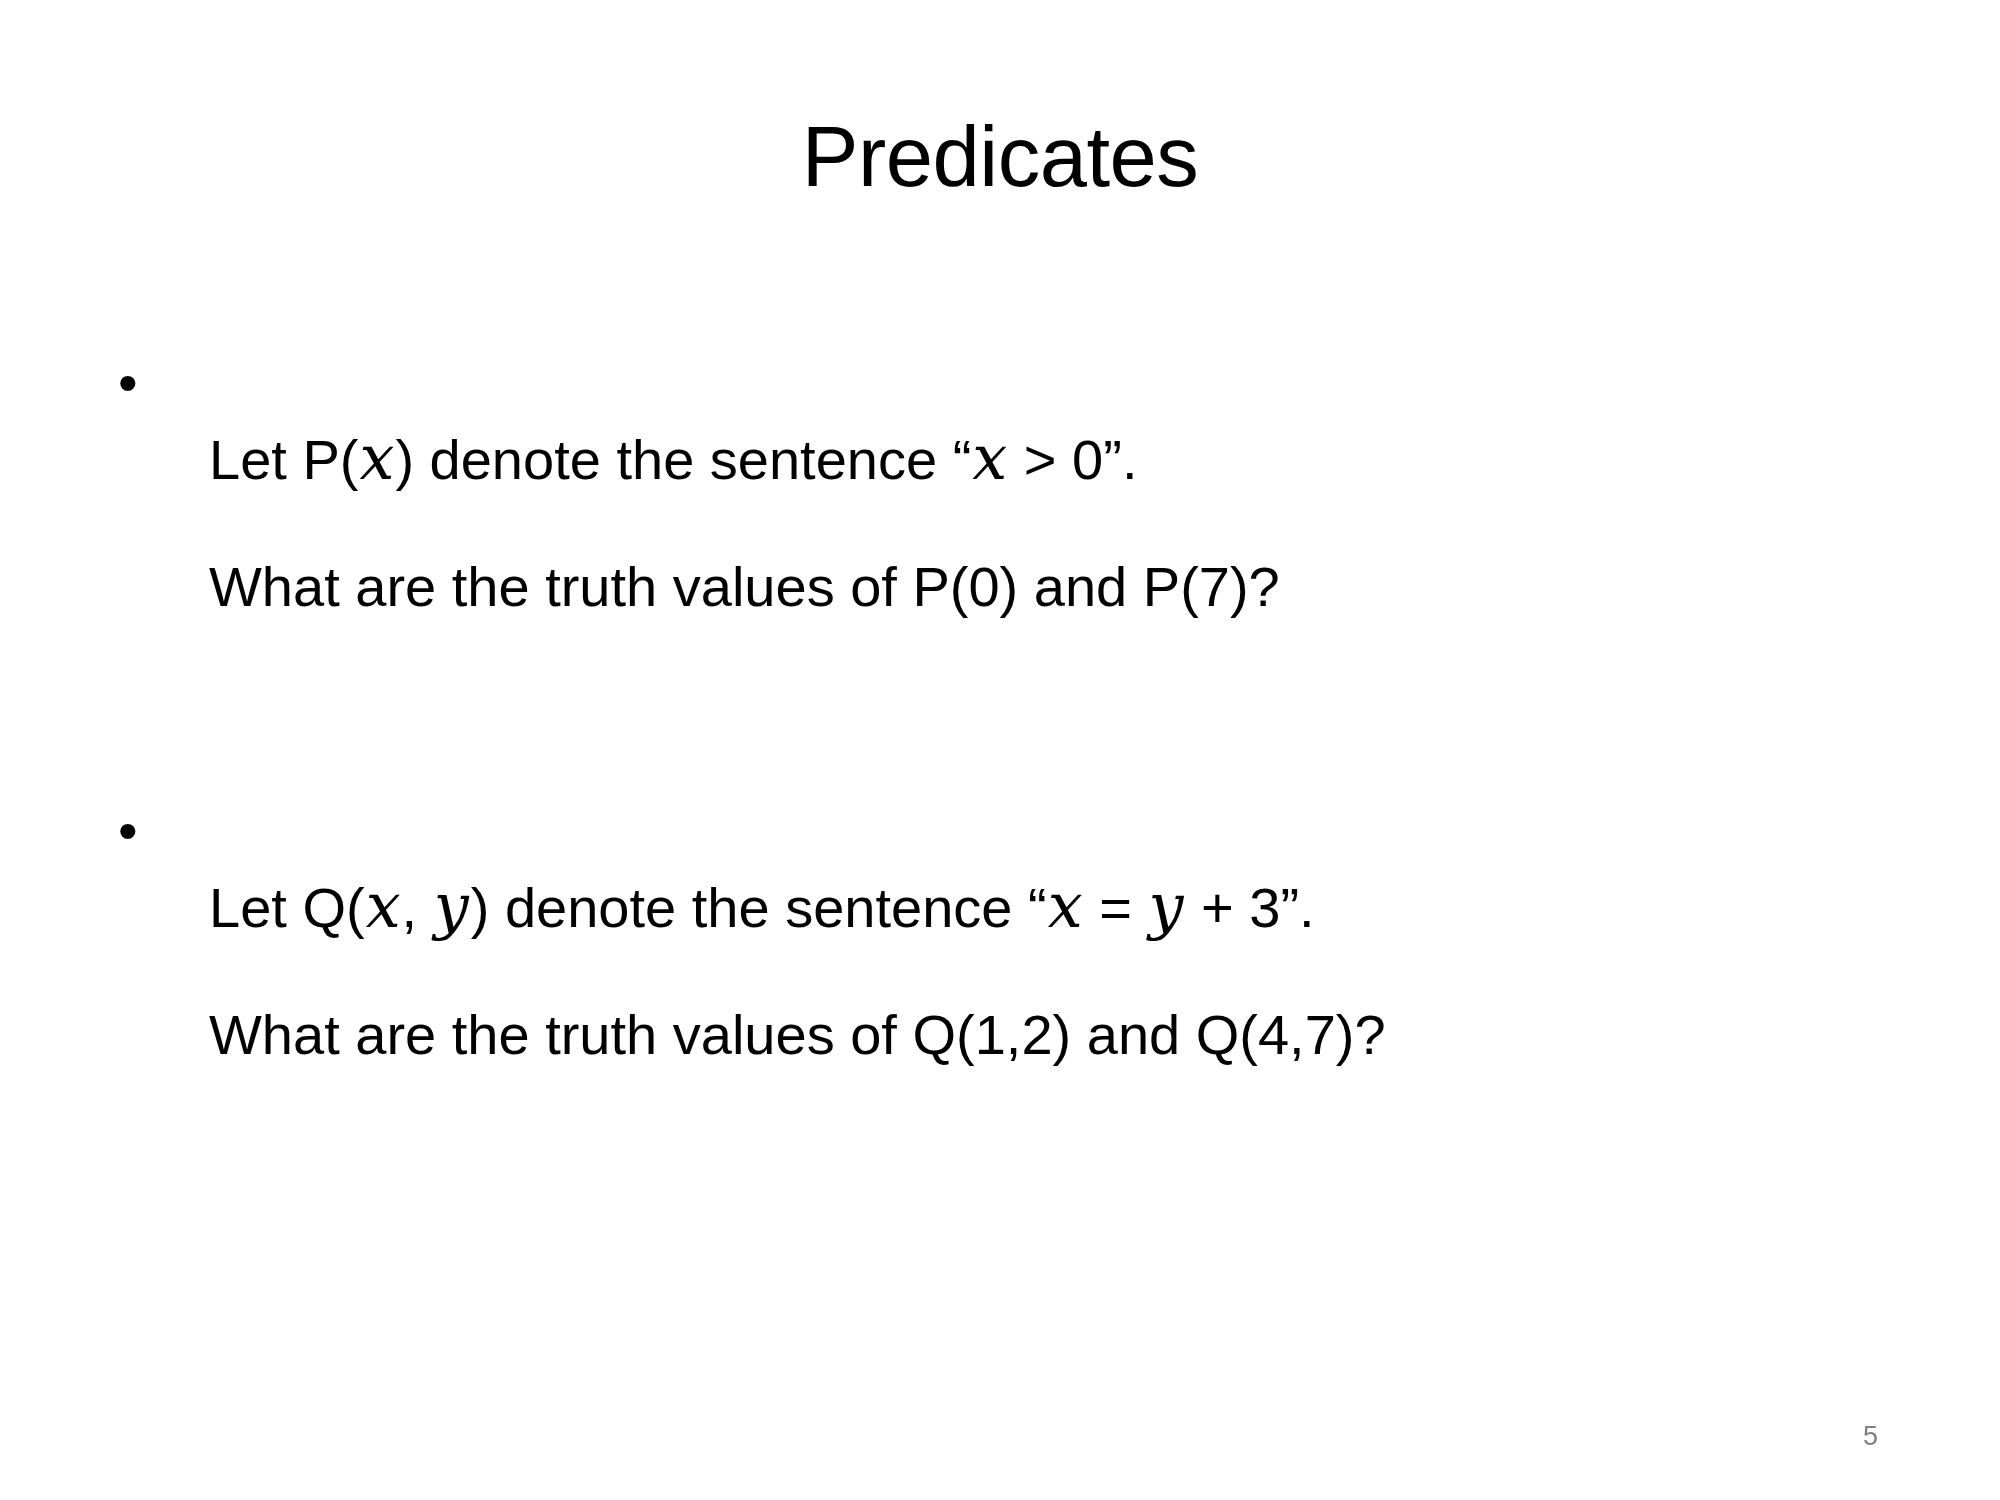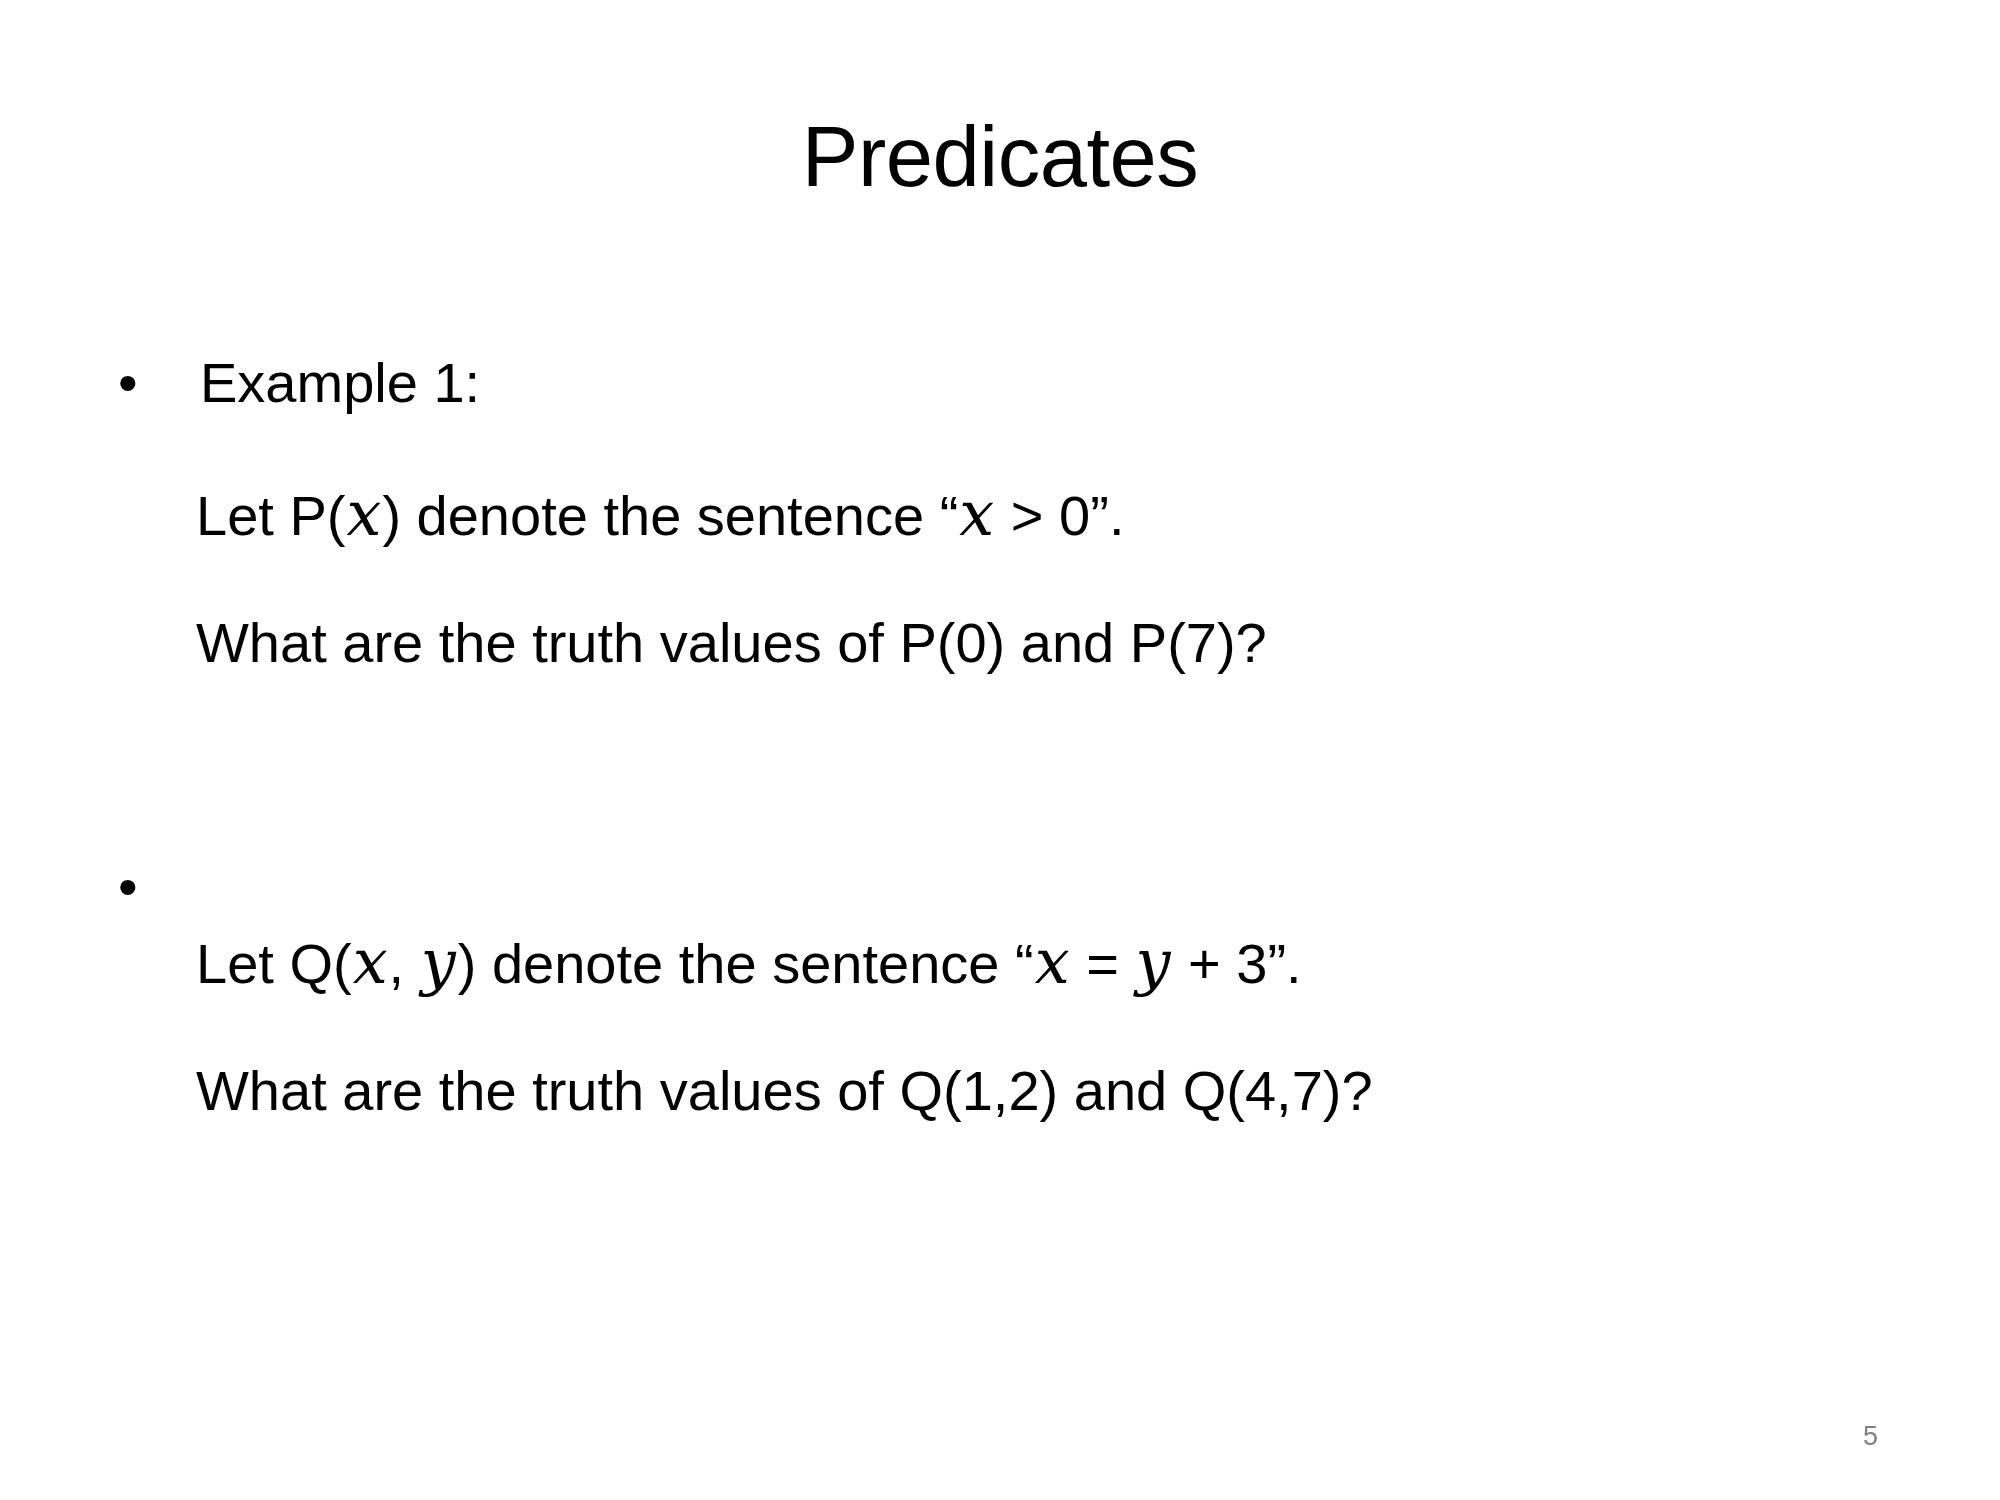--- a/index.html
+++ b/index.html
@@ -57,20 +57,21 @@
     top: 0;
     font-size: 56px;
     line-height: 1.0;
   }
 
   .sub-line {
     padding-left: 196px;
     font-size: 56px;
     line-height: 1.0;
     white-space: nowrap;
+    margin-left: 13px;
   }
 
   .gap-sm { height: 72px; }
   .gap-md { height: 70px; }
   .gap-lg { height: 188px; }
 
   .mathvar {
     font-family: "DejaVu Serif", "Liberation Serif", serif;
     font-style: italic;
     font-size: 62px;
@@ -96,21 +97,20 @@
 <body>
 
 <div class="slide">
 
   <div class="slide-title">Predicates</div>
 
   <div class="body-block">
 
     <div class="bullet-row">
       <span class="bullet-dot">•</span>
-      <span>Example 1:</span>
     </div>
 
     <div class="gap-sm"></div>
 
     <div class="sub-line">
       <span>Let P(</span><span class="mathvar">х</span><span>) denote the sentence “</span><span class="mathvar">х</span><span class="mathop"> &gt; 0</span><span>”.</span>
     </div>
 
     <div class="gap-md"></div>
 

